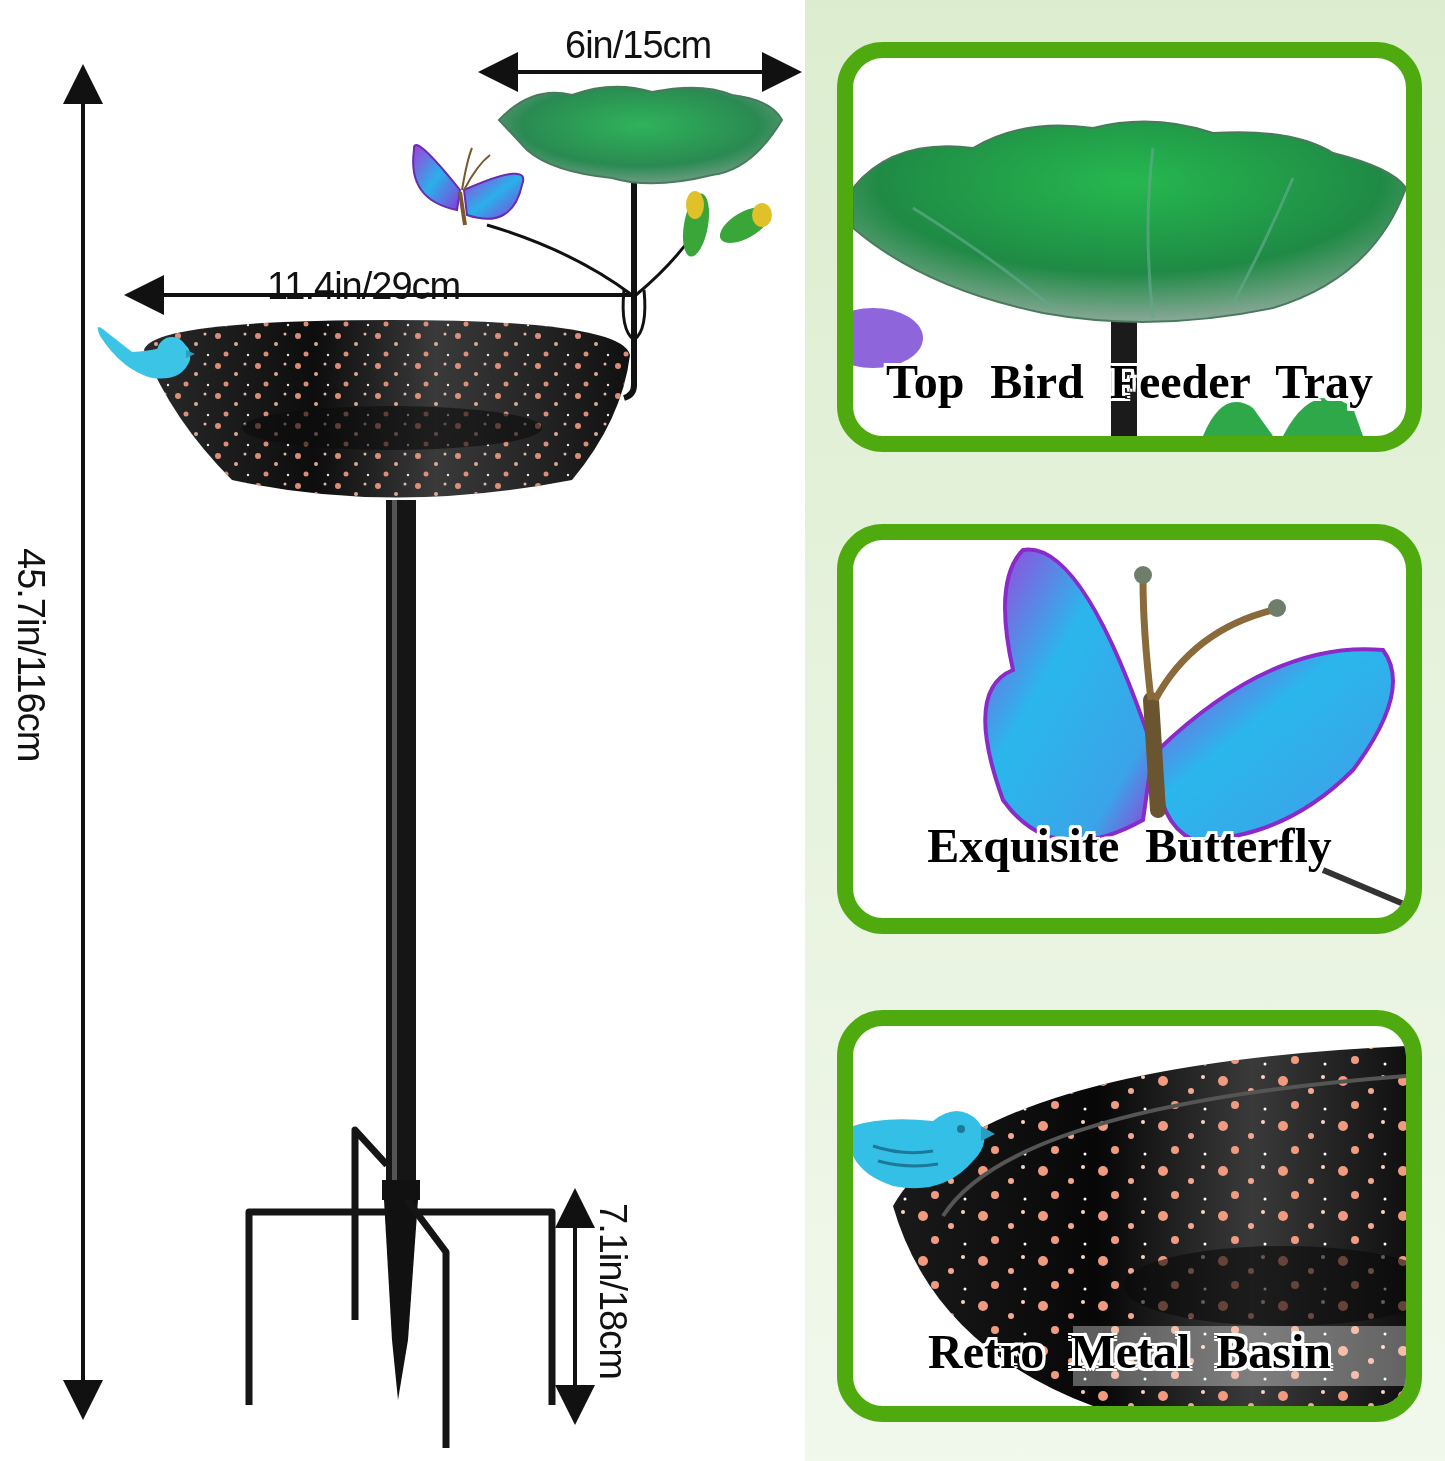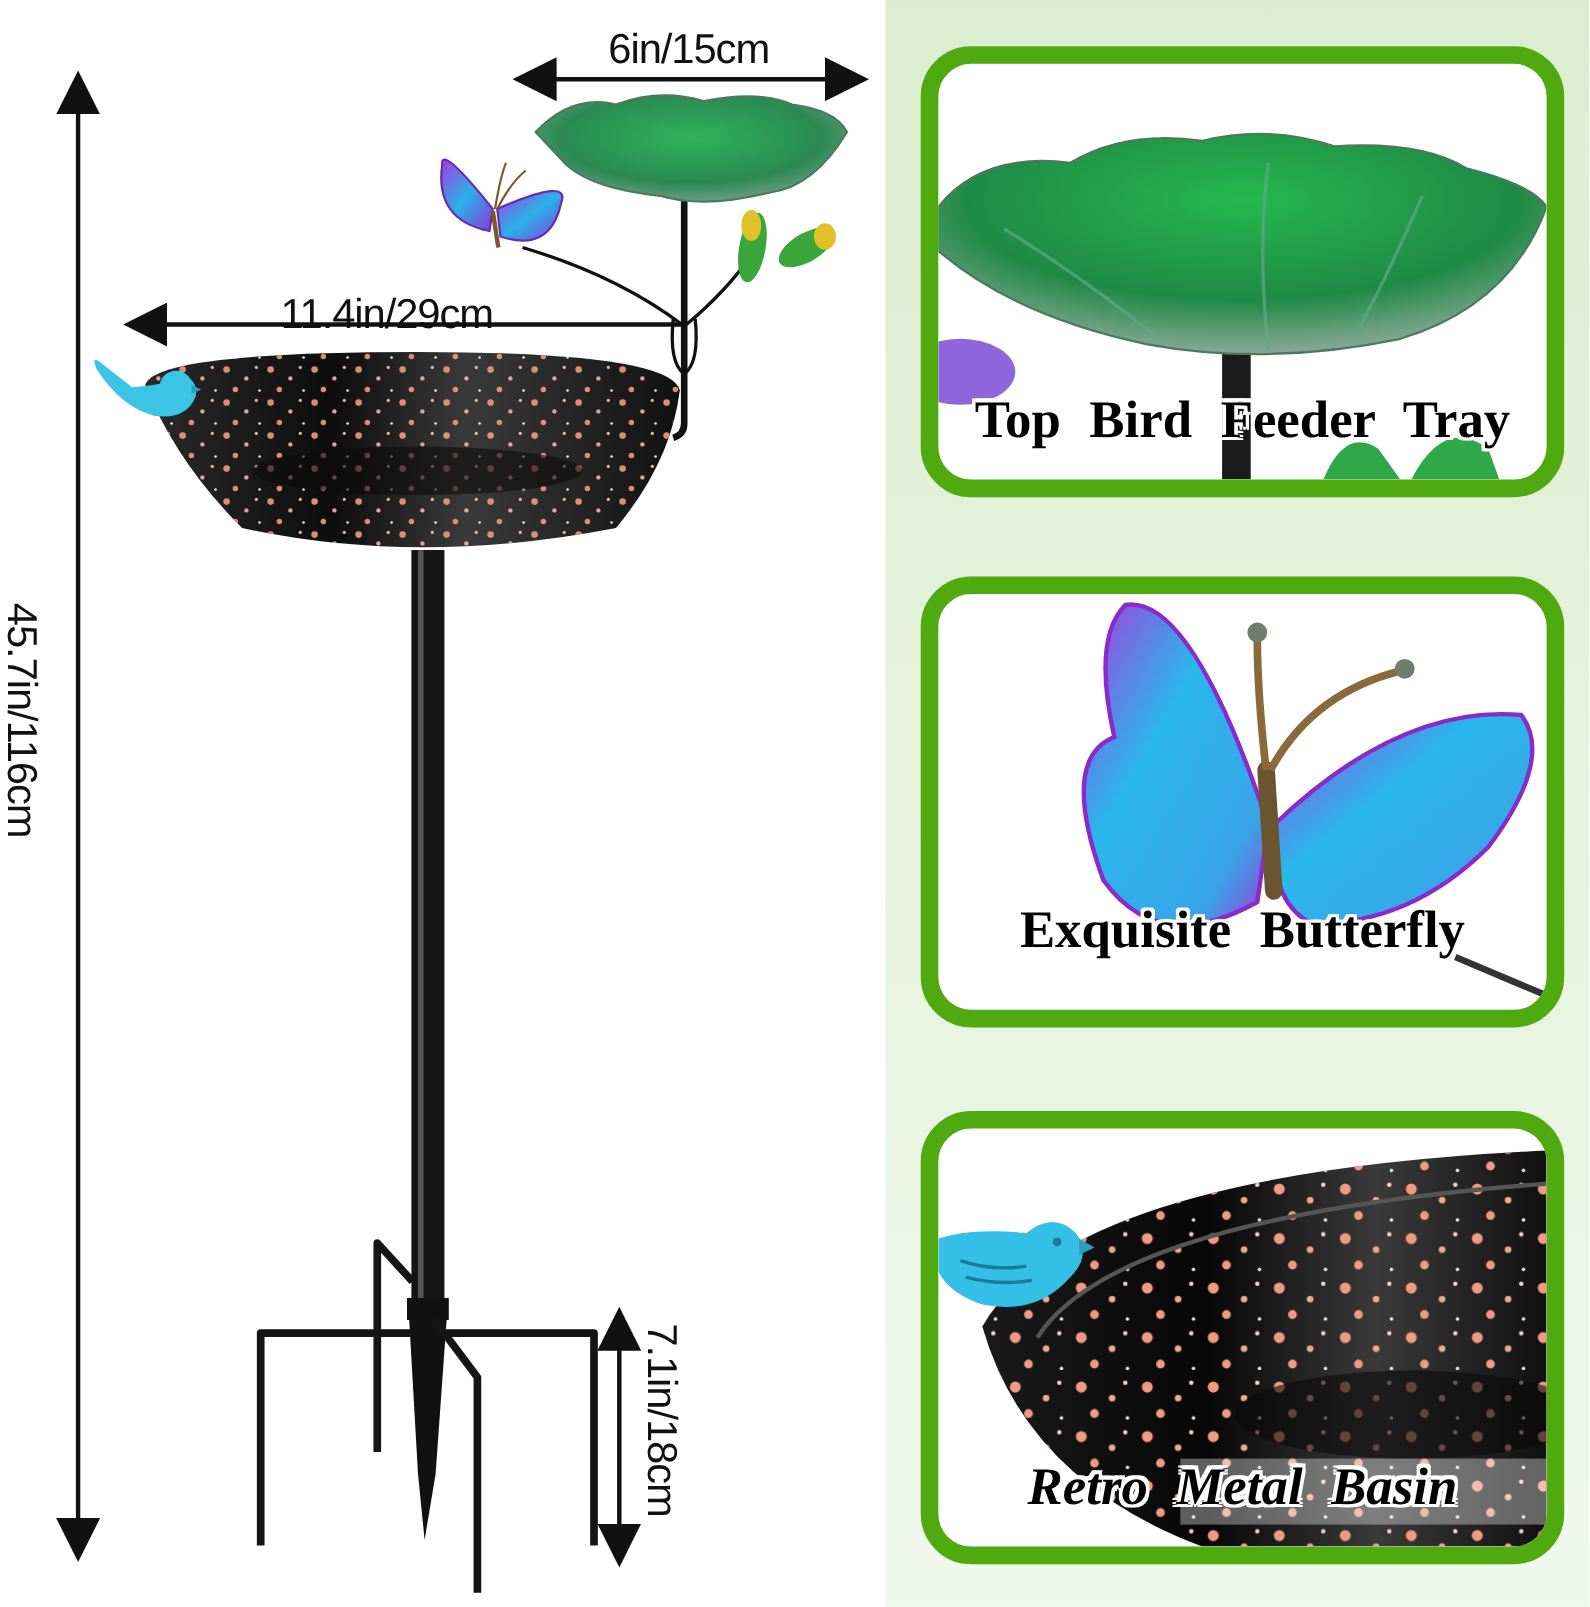--- a/index.html
+++ b/index.html
@@ -1,19 +1,19 @@
 <!DOCTYPE html>
 <html><head>
 <meta charset="utf-8">
 <style>
   * { margin: 0; padding: 0; box-sizing: border-box; }
   html, body { width: 1445px; height: 1461px; overflow: hidden; background: #ffffff; }
   body { position: relative; font-family: "Liberation Sans", sans-serif; }
 
-  .left-panel { position: absolute; left: 0; top: 0; width: 700px; height: 1461px; background: #ffffff; }
+  .left-panel { position: absolute; left: 12px; top: 0; width: 700px; height: 1461px; background: #ffffff; }
   .right-panel {
     position: absolute; left: 805px; top: 0; width: 640px; height: 1461px;
     background: linear-gradient(180deg, #dcedcf 0%, #e6f2dc 45%, #f1f8ec 100%);
   }
 
   .dim-label {
     position: absolute; font-family: "Liberation Sans", sans-serif;
     font-size: 38px; color: #111; letter-spacing: -1px; white-space: nowrap;
   }
   .dim-label.vertical { transform-origin: left top; transform: rotate(90deg); }
@@ -192,16 +192,16 @@
       <path d="M90,190 Q160,80 553,50" stroke="#555" stroke-width="4" fill="none"></path>
       <ellipse cx="430" cy="260" rx="160" ry="40" fill="#0a0a0a" opacity="0.6"></ellipse>
       <rect x="220" y="300" width="333" height="60" fill="#ffffff" opacity="0.35"></rect>
       <g>
         <path d="M0,100 Q30,90 80,95 Q105,75 125,95 Q140,115 120,135 Q90,170 40,160 Q10,150 0,130 Z" fill="#34bfe6"></path>
         <path d="M128,100 L142,108 L128,115 Z" fill="#2a9ec0"></path>
         <circle cx="108" cy="103" r="4" fill="#1b7a9a"></circle>
         <path d="M20,120 Q50,130 80,125 M25,135 Q55,143 85,138" stroke="#1b7a9a" stroke-width="3" fill="none"></path>
       </g>
     </svg>
-    <div class="card-caption" style="top:298px;font-style:italic;">Retro Metal Basin</div>
+    <div class="card-caption" style="top:298px;">Retro Metal Basin</div>
   </div>
 
 </div>
 
 </body></html>

